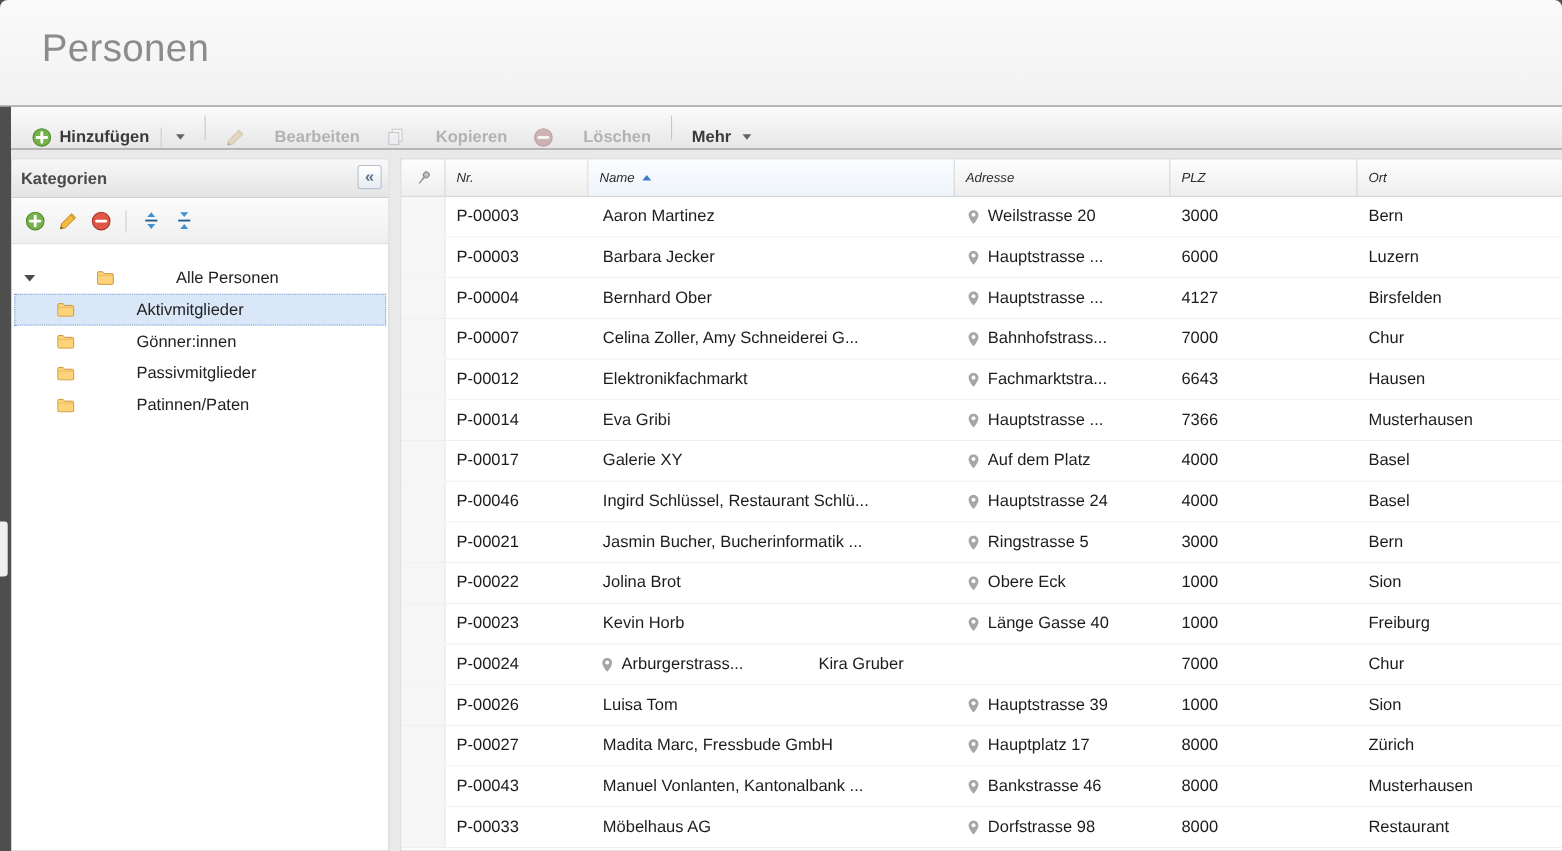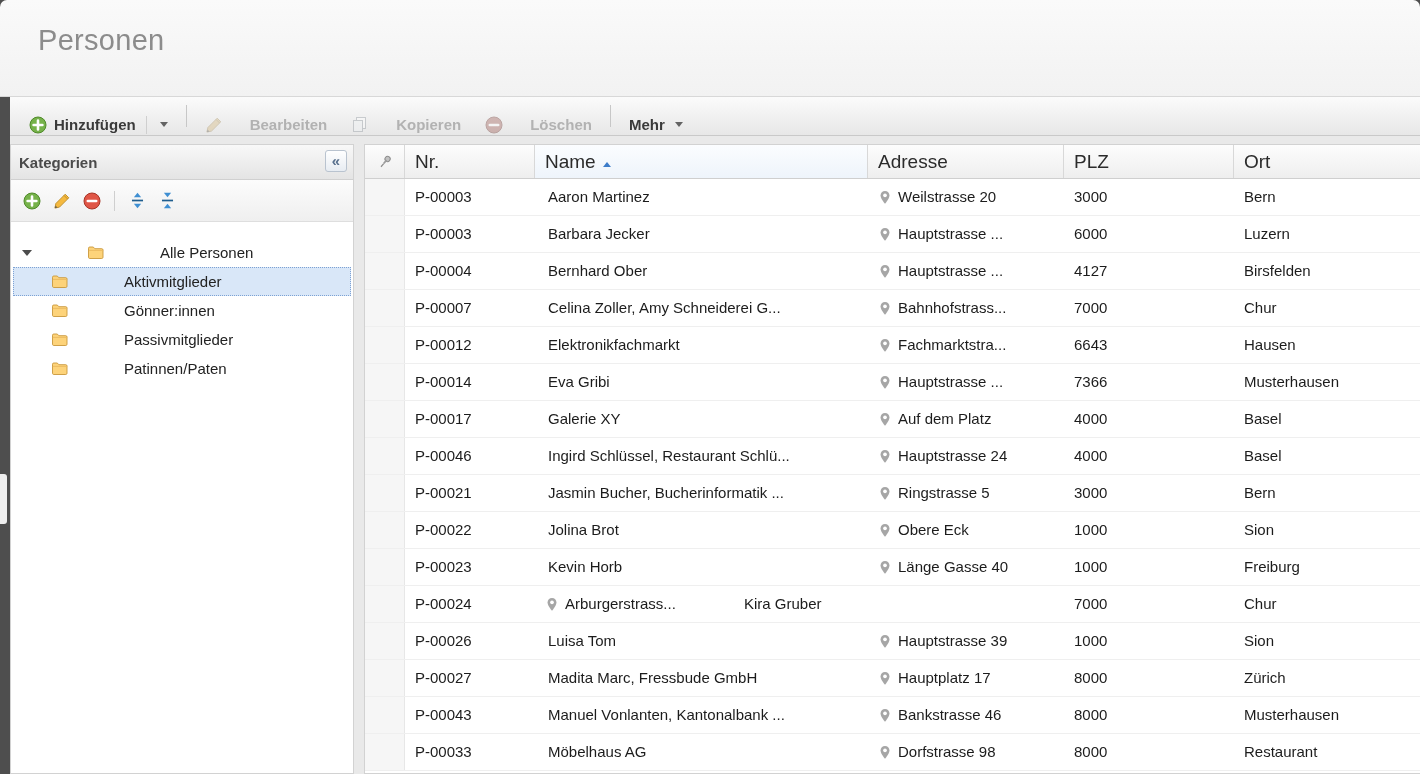--- a/index.html
+++ b/index.html
@@ -5,21 +5,21 @@
   * { margin:0; padding:0; box-sizing:border-box; }
   html,body { width:1420px; height:774px; overflow:hidden; }
   body { font-family:"Liberation Sans", sans-serif; background:#4e4e4e; }
 
   .app { position:relative; width:1420px; height:774px; background:#4e4e4e; overflow:hidden; }
 
   
   .title-bar { position:absolute; left:0; top:0; right:0; height:97px;
     background:linear-gradient(#fafafa,#f2f2f2); border-bottom:1px solid #d8d8d8;
     border-radius:7px 7px 0 0; }
-  .page-title { position:absolute; left:38px; top:24px; font-size:29px; font-weight:400;
+  .page-title { position:absolute; left:38px; top:24px; font-size:35px; font-weight:400;
     color:#8c8c8c; letter-spacing:.3px; }
 
   
   .main-toolbar { position:absolute; left:10px; top:97px; right:0; height:39px;
     background:linear-gradient(#fbfbfb,#e7e7e7);
     border-bottom:1px solid #c9c9c9; display:flex; align-items:center; padding:0 10px; }
   .tbtn { display:flex; align-items:center; gap:7px; padding:4px 9px; border-radius:3px;
     cursor:default;margin-top:17px; }
   .tlabel { font-size:15px; font-weight:600; color:#3a3a3a; }
   .tbtn.disabled .tlabel { color:#b2b2b2; font-weight:600;padding-left:20px; }
@@ -62,22 +62,22 @@
   .expander { width:0; height:0; border-left:5px solid transparent; border-right:5px solid transparent;
     border-top:6px solid #4c4c4c; margin-right:8px; }
   .folder { display:flex; margin-right:8px; flex-shrink:0; }
   .tree-label { white-space:nowrap; }
 
   
   .grid { position:absolute; left:354px; top:8px; right:0; bottom:0;
     background:#fff; border:1px solid #d2d2d2; border-right:none; overflow:hidden; }
   .grid-header { display:flex; height:34px; background:linear-gradient(#fdfdfd,#eeeeee);
     border-bottom:1px solid #cfcfcf; }
-  .hcell { border-right:1px solid #d8d8d8; font-size:19px; color:#2b2b2b;
-    line-height:33px; padding:0 10px; white-space:nowrap; overflow:hidden; cursor:default; }
+  .hcell { border-right:1px solid #d8d8d8; font-size:12px; color:#2b2b2b;
+    line-height:33px; padding:0 10px; white-space:nowrap; overflow:hidden; cursor:default;font-style:italic; }
   .hcell.sorted { background:linear-gradient(#fbfdff,#eef4fb); }
   .sort-arrow { display:inline-block; width:0; height:0; border-left:4px solid transparent;
     border-right:4px solid transparent; border-bottom:5px solid #3d7cc9; margin-left:7px; margin-bottom:1px; }
   .col-pin { width:40px; flex-shrink:0; }
   .col-nr { width:130px; flex-shrink:0; }
   .col-name { width:333px; flex-shrink:0; }
   .col-adresse { width:196px; flex-shrink:0; }
   .col-plz { width:170px; flex-shrink:0; }
   .col-ort { flex:1; min-width:0; }
   .hcell.col-pin { padding:0; display:flex; align-items:center; justify-content:center; }

